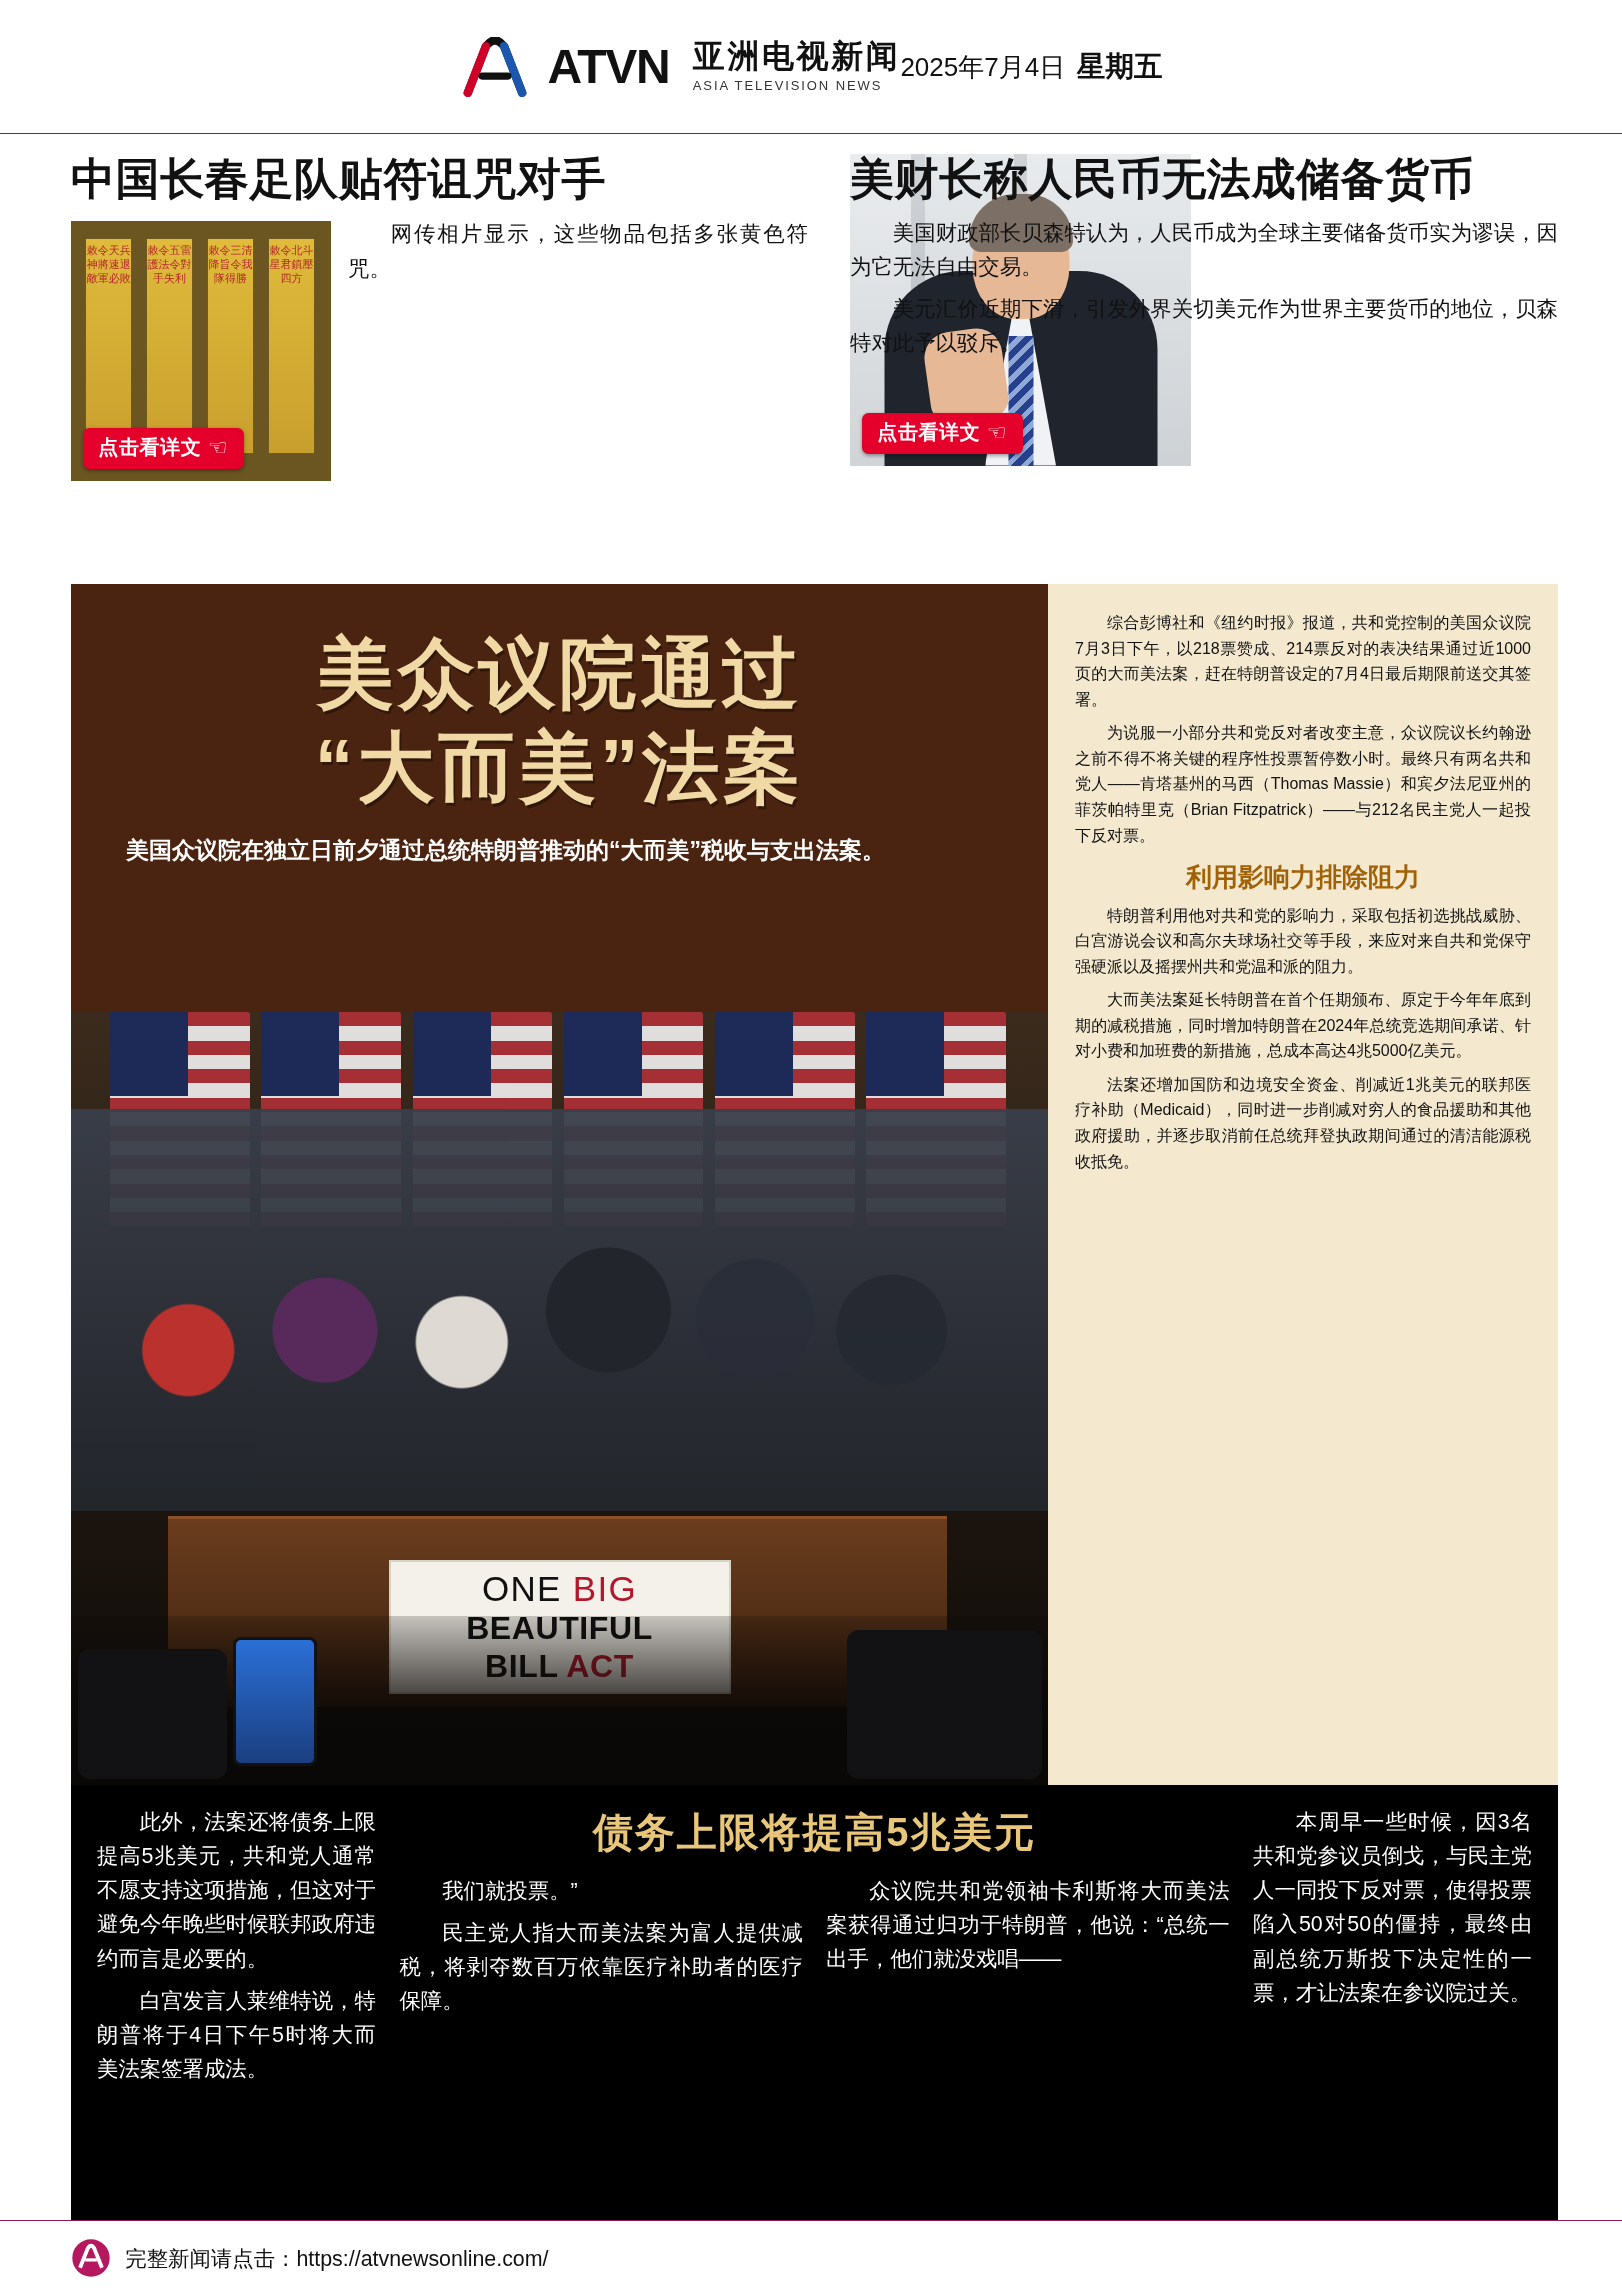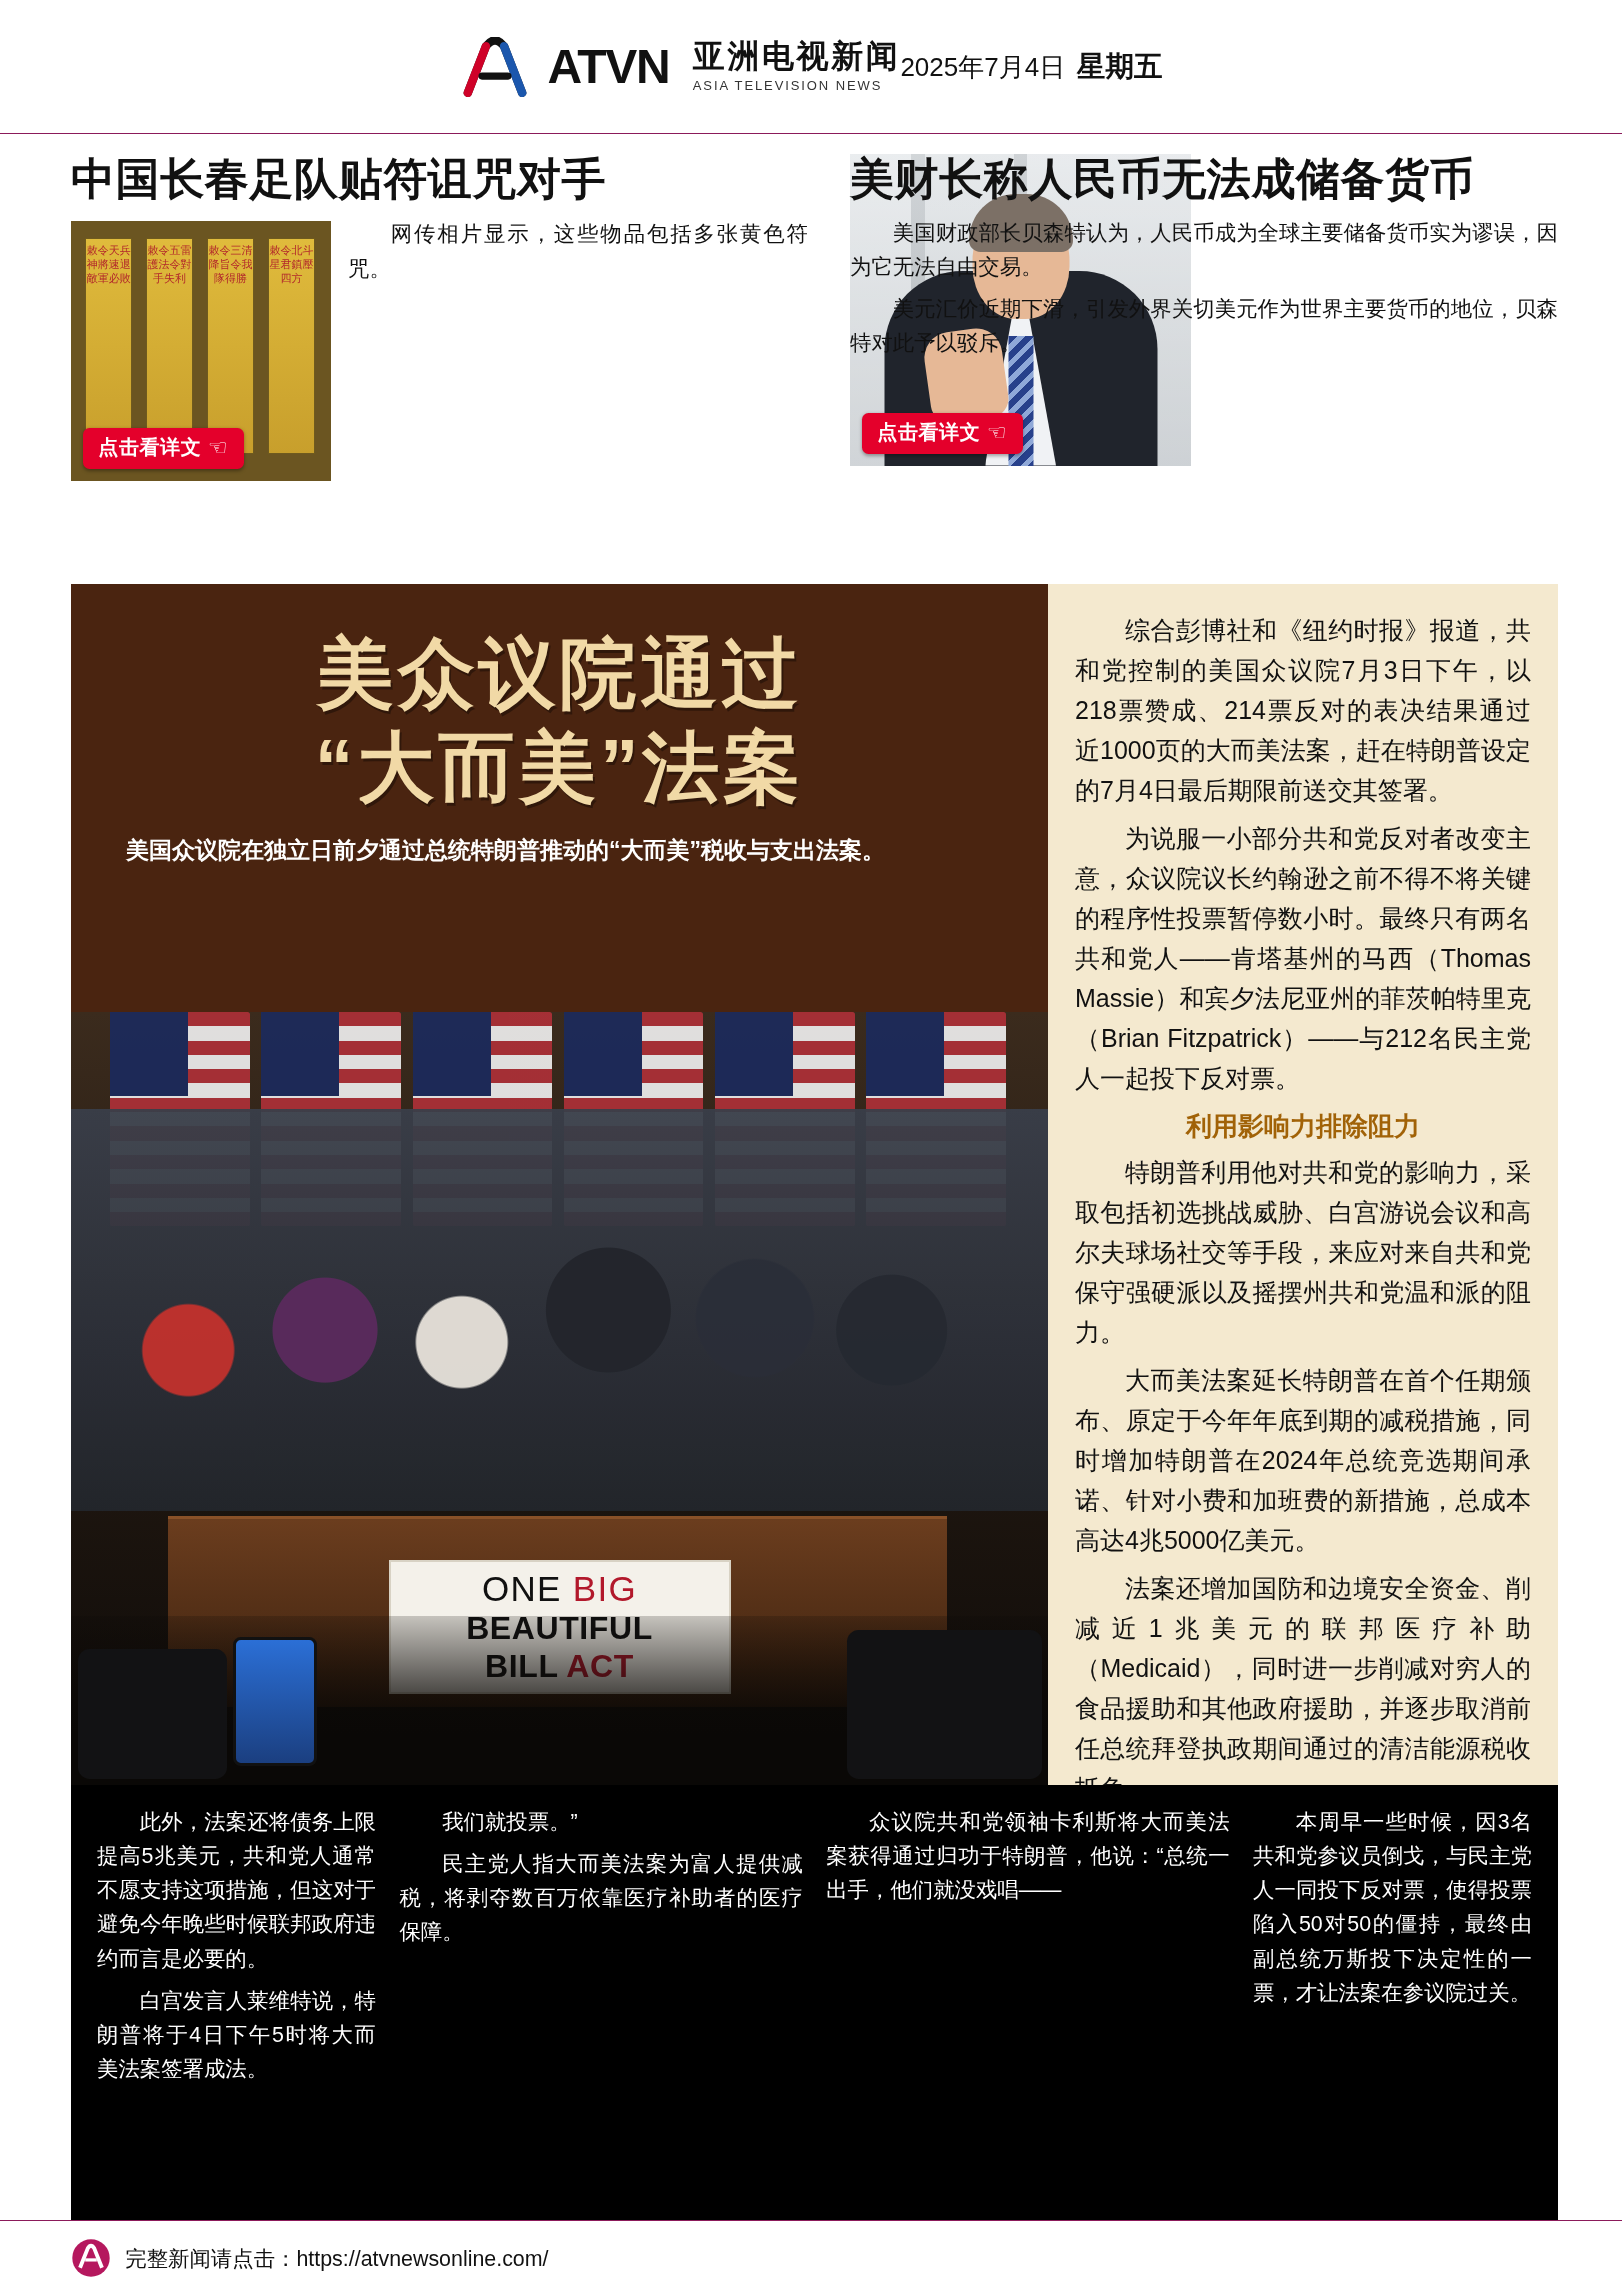--- a/index.html
+++ b/index.html
@@ -230,21 +230,21 @@
   .fp-phone{
     position:absolute;left:162px;bottom:19.5px;width:78px;height:123px;
     background:linear-gradient(180deg,#2b6fd6,#1b3f80);border-radius:7.8px;border:3.9px solid #111;
   }
 
   .feature-col{
     position:absolute;left:977px;top:0;width:510px;height:1201px;
     background:#f4e9cf;box-sizing:border-box;padding:26px 27px 13px 27px;
   }
   .feature-col p{
-    margin:0 0 7.8px 0;font-size:25px;line-height:1.6;text-align:justify;text-indent:2em;color:#111;
+    margin:0 0 7.8px 0;font-size:16px;line-height:1.6;text-align:justify;text-indent:2em;color:#111;
   }
   .feature-col h3{
     margin:11.7px 0 7.8px 0;font-size:26px;font-weight:bold;text-align:center;color:#a16207;
   }
 
   .feature-bottom{
     position:absolute;left:0;top:1201px;width:1487px;height:435px;
     background:#000;box-sizing:border-box;padding:19.5px 26px 13px 26px;
     display:flex;gap:23.4px;
   }
@@ -398,20 +398,21 @@
       <p>大而美法案延长特朗普在首个任期颁布、原定于今年年底到期的减税措施，同时增加特朗普在2024年总统竞选期间承诺、针对小费和加班费的新措施，总成本高达4兆5000亿美元。</p>
       <p>法案还增加国防和边境安全资金、削减近1兆美元的联邦医疗补助（Medicaid），同时进一步削减对穷人的食品援助和其他政府援助，并逐步取消前任总统拜登执政期间通过的清洁能源税收抵免。</p>
     </div>
 
     <div class="feature-bottom">
       <div class="fb-col">
         <p>此外，法案还将债务上限提高5兆美元，共和党人通常不愿支持这项措施，但这对于避免今年晚些时候联邦政府违约而言是必要的。</p>
         <p>白宫发言人莱维特说，特朗普将于4日下午5时将大而美法案签署成法。</p>
       </div>
       <div class="fb-mid">
+        <div class="fb-title">债务上限将提高5兆美元</div>
         <div class="fb-mid-cols">
           <div>
             <p>我们就投票。”</p>
             <p>民主党人指大而美法案为富人提供减税，将剥夺数百万依靠医疗补助者的医疗保障。</p>
           </div>
           <div>
             <p>众议院共和党领袖卡利斯将大而美法案获得通过归功于特朗普，他说：“总统一出手，他们就没戏唱——</p>
           </div>
         </div>
       </div>

